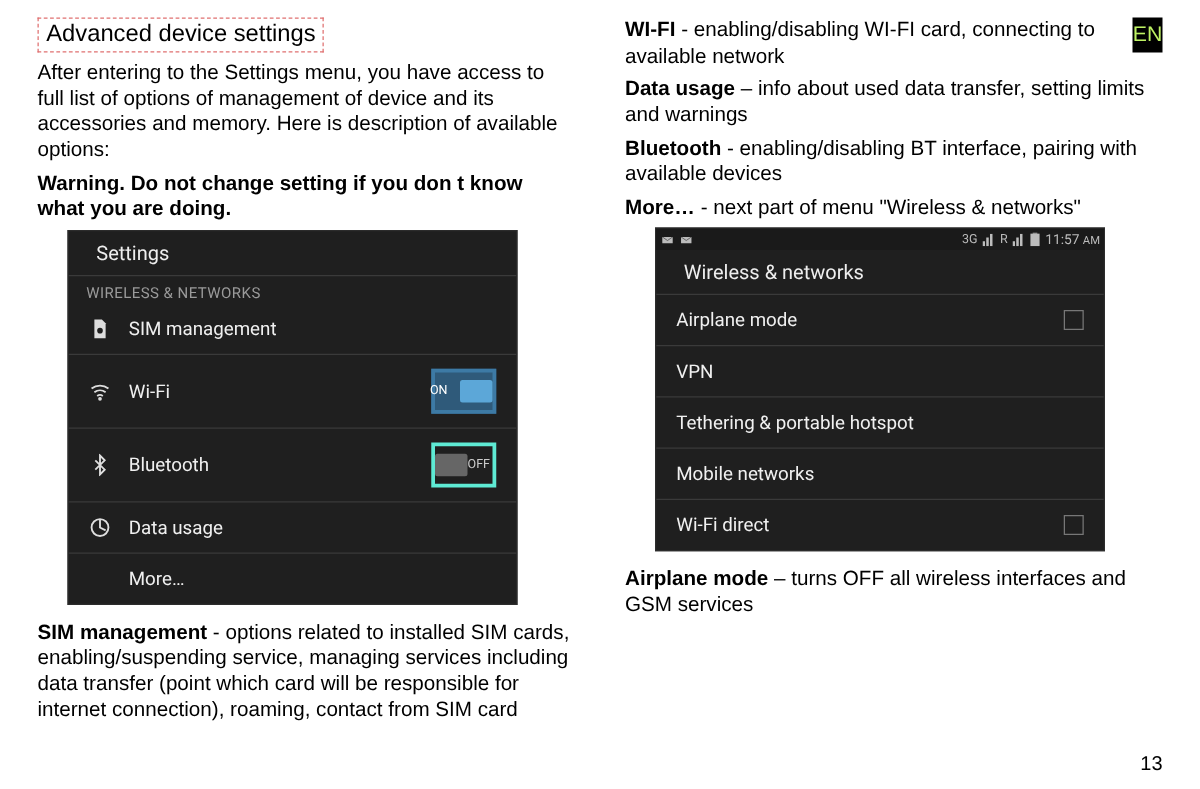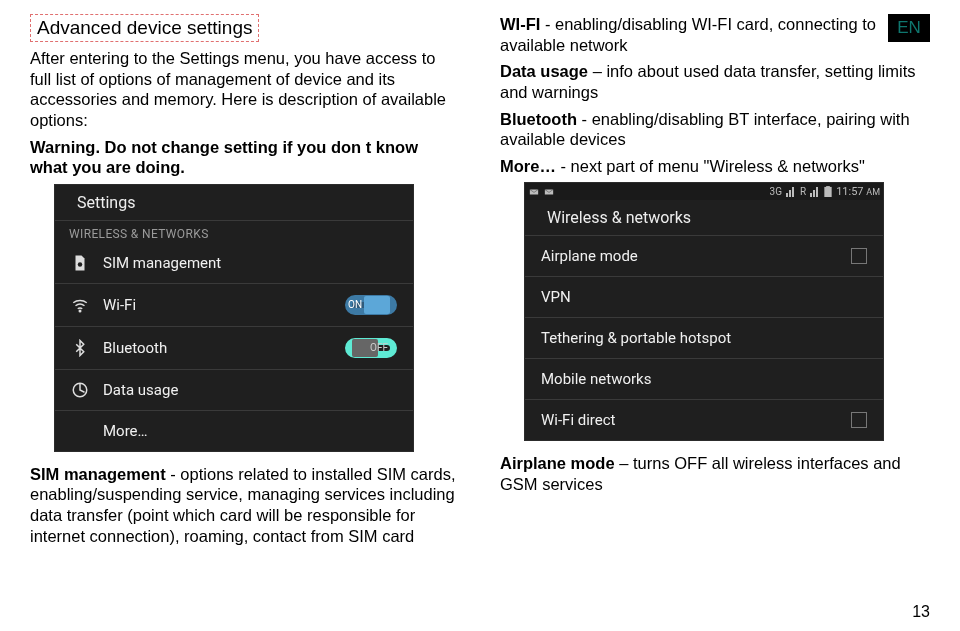--- a/index.html
+++ b/index.html
@@ -30,24 +30,24 @@
   .body-text {
     font-size: 16.5px;
     line-height: 1.25;
     margin-bottom: 6px;
   }
   .body-text b { font-weight: bold; }
   .lang-box {
     position: absolute;
     top: 14px;
     right: 30px;
-    width: 42px;
+    width: 24px;
     height: 28px;
     background: #000;
-    color: #0f766e;
+    color: #bef264;
     font-size: 17px;
     display: flex;
     align-items: center;
     justify-content: center;
     font-family: Arial, sans-serif;
   }
   
   .phone {
     background: #1f1f1f;
     color: #e6e6e6;
@@ -93,23 +93,23 @@
   }
   .row:last-child { border-bottom: none; }
   .row .lbl { flex: 1; }
   .row .icon {
     width: 18px; height: 18px;
     display: flex; align-items: center; justify-content: center;
     color: #ccc;
   }
   .row .icon svg { width: 18px; height: 18px; }
   .toggle {
-    width: 52px; height: 20px;
-    border: 7px solid #5eead4;
-    border-radius: 10px;
+    width: 52px; height: 36px;
+    border: 3px solid #5eead4;
+    border-radius: 0;
     position: relative;
     display: flex;
     align-items: center;
     font-size: 10px;
     color: #ccc;
   }
   .toggle .knob {
     width: 26px; height: 18px;
     background: #666;
     border-radius: 2px;

